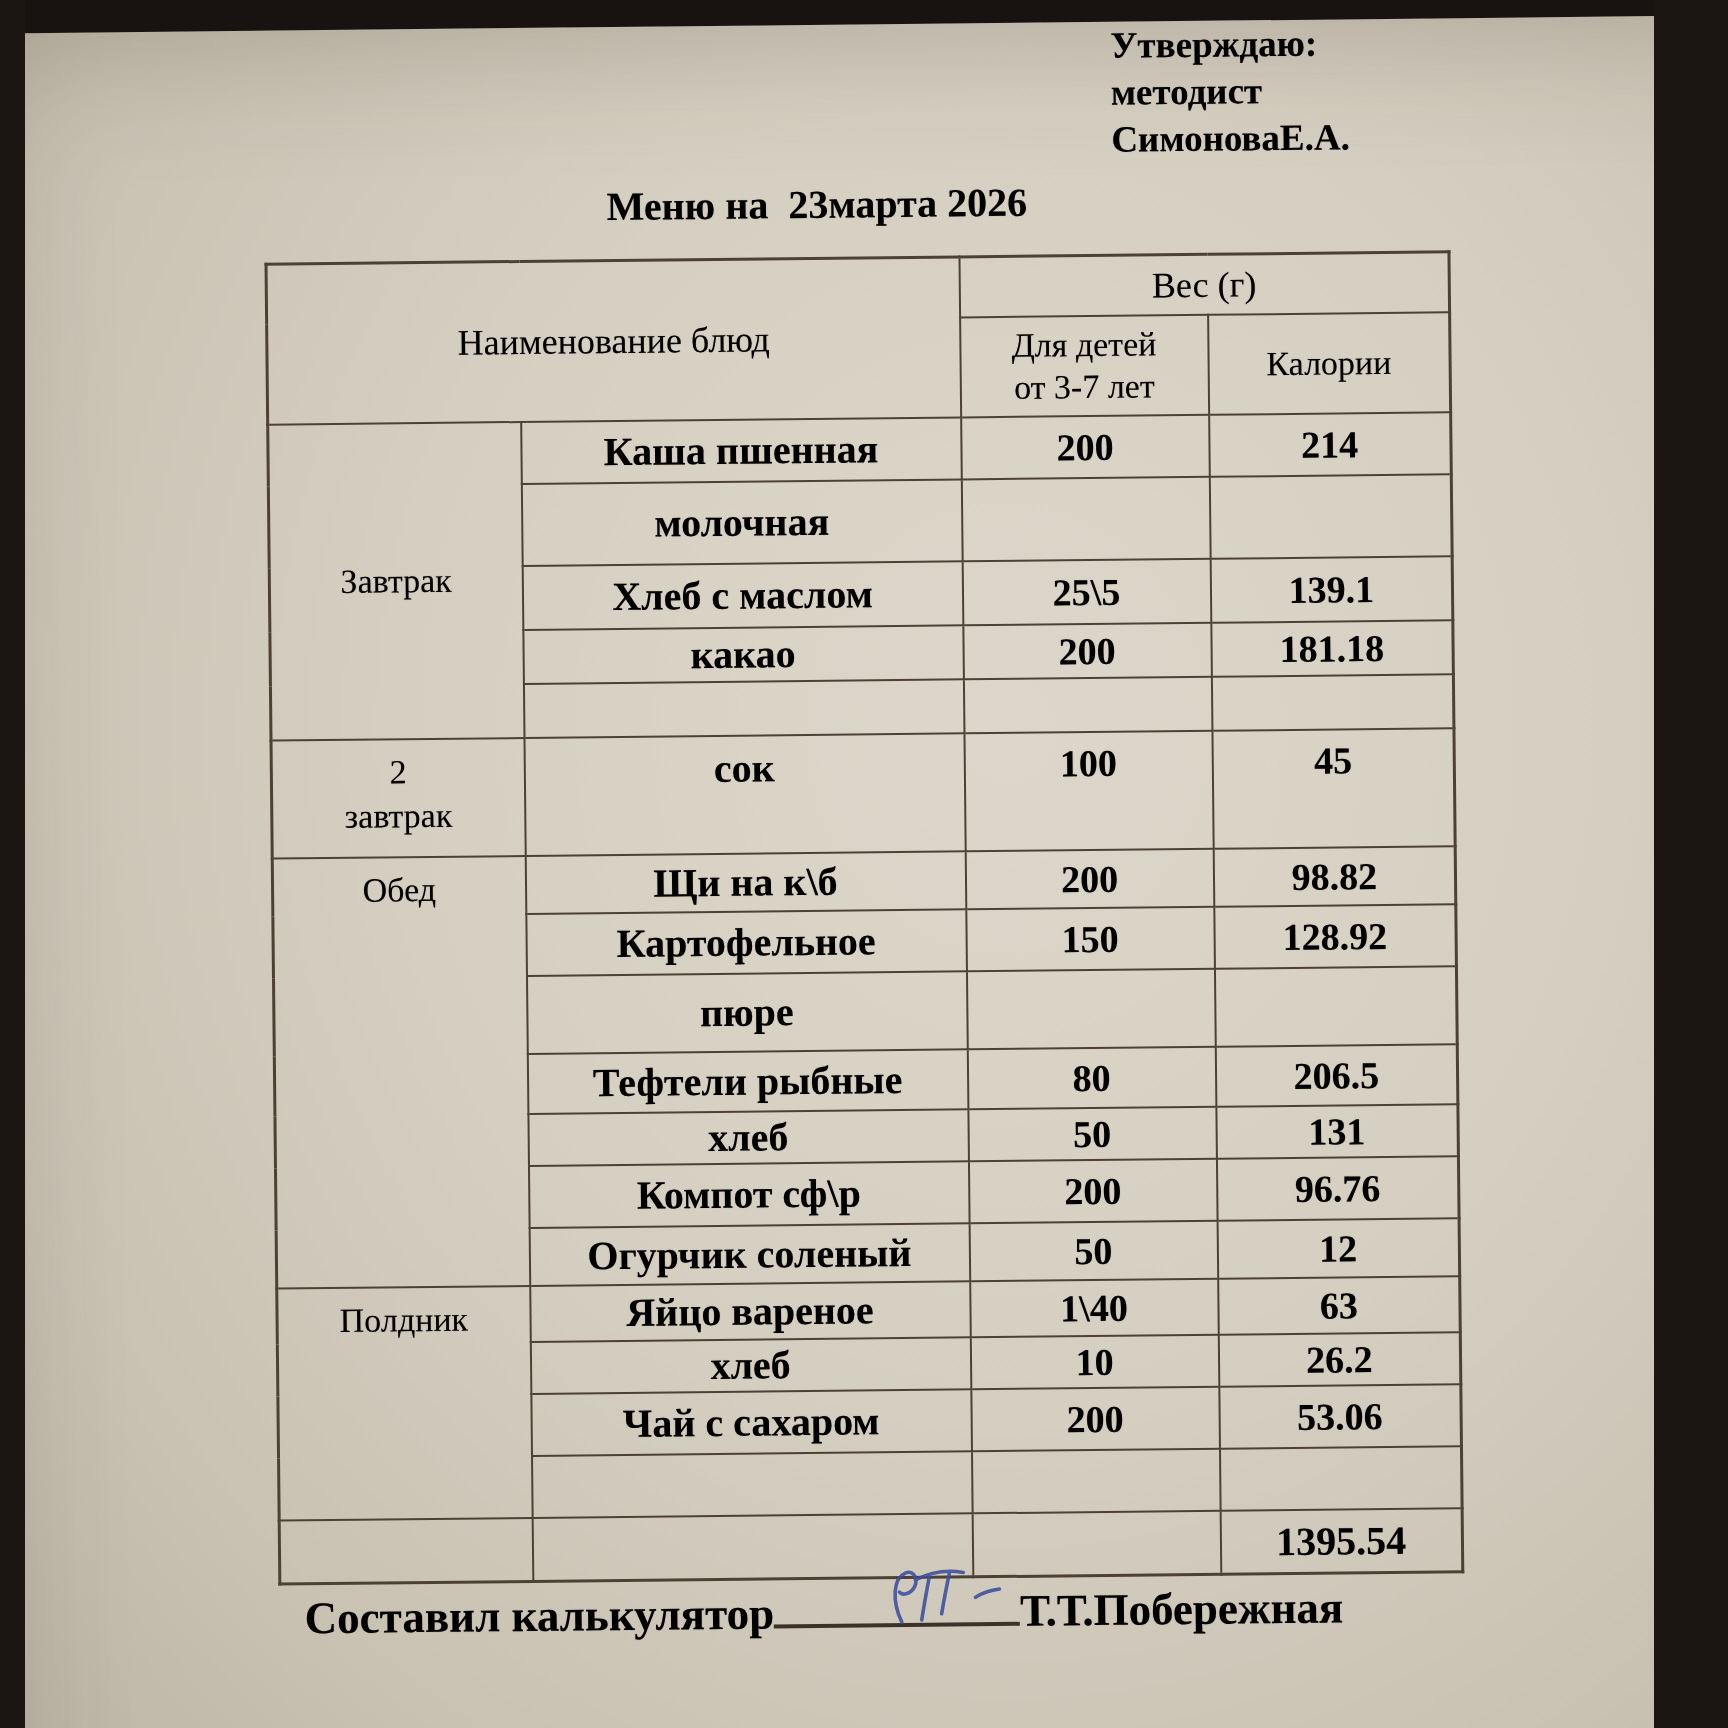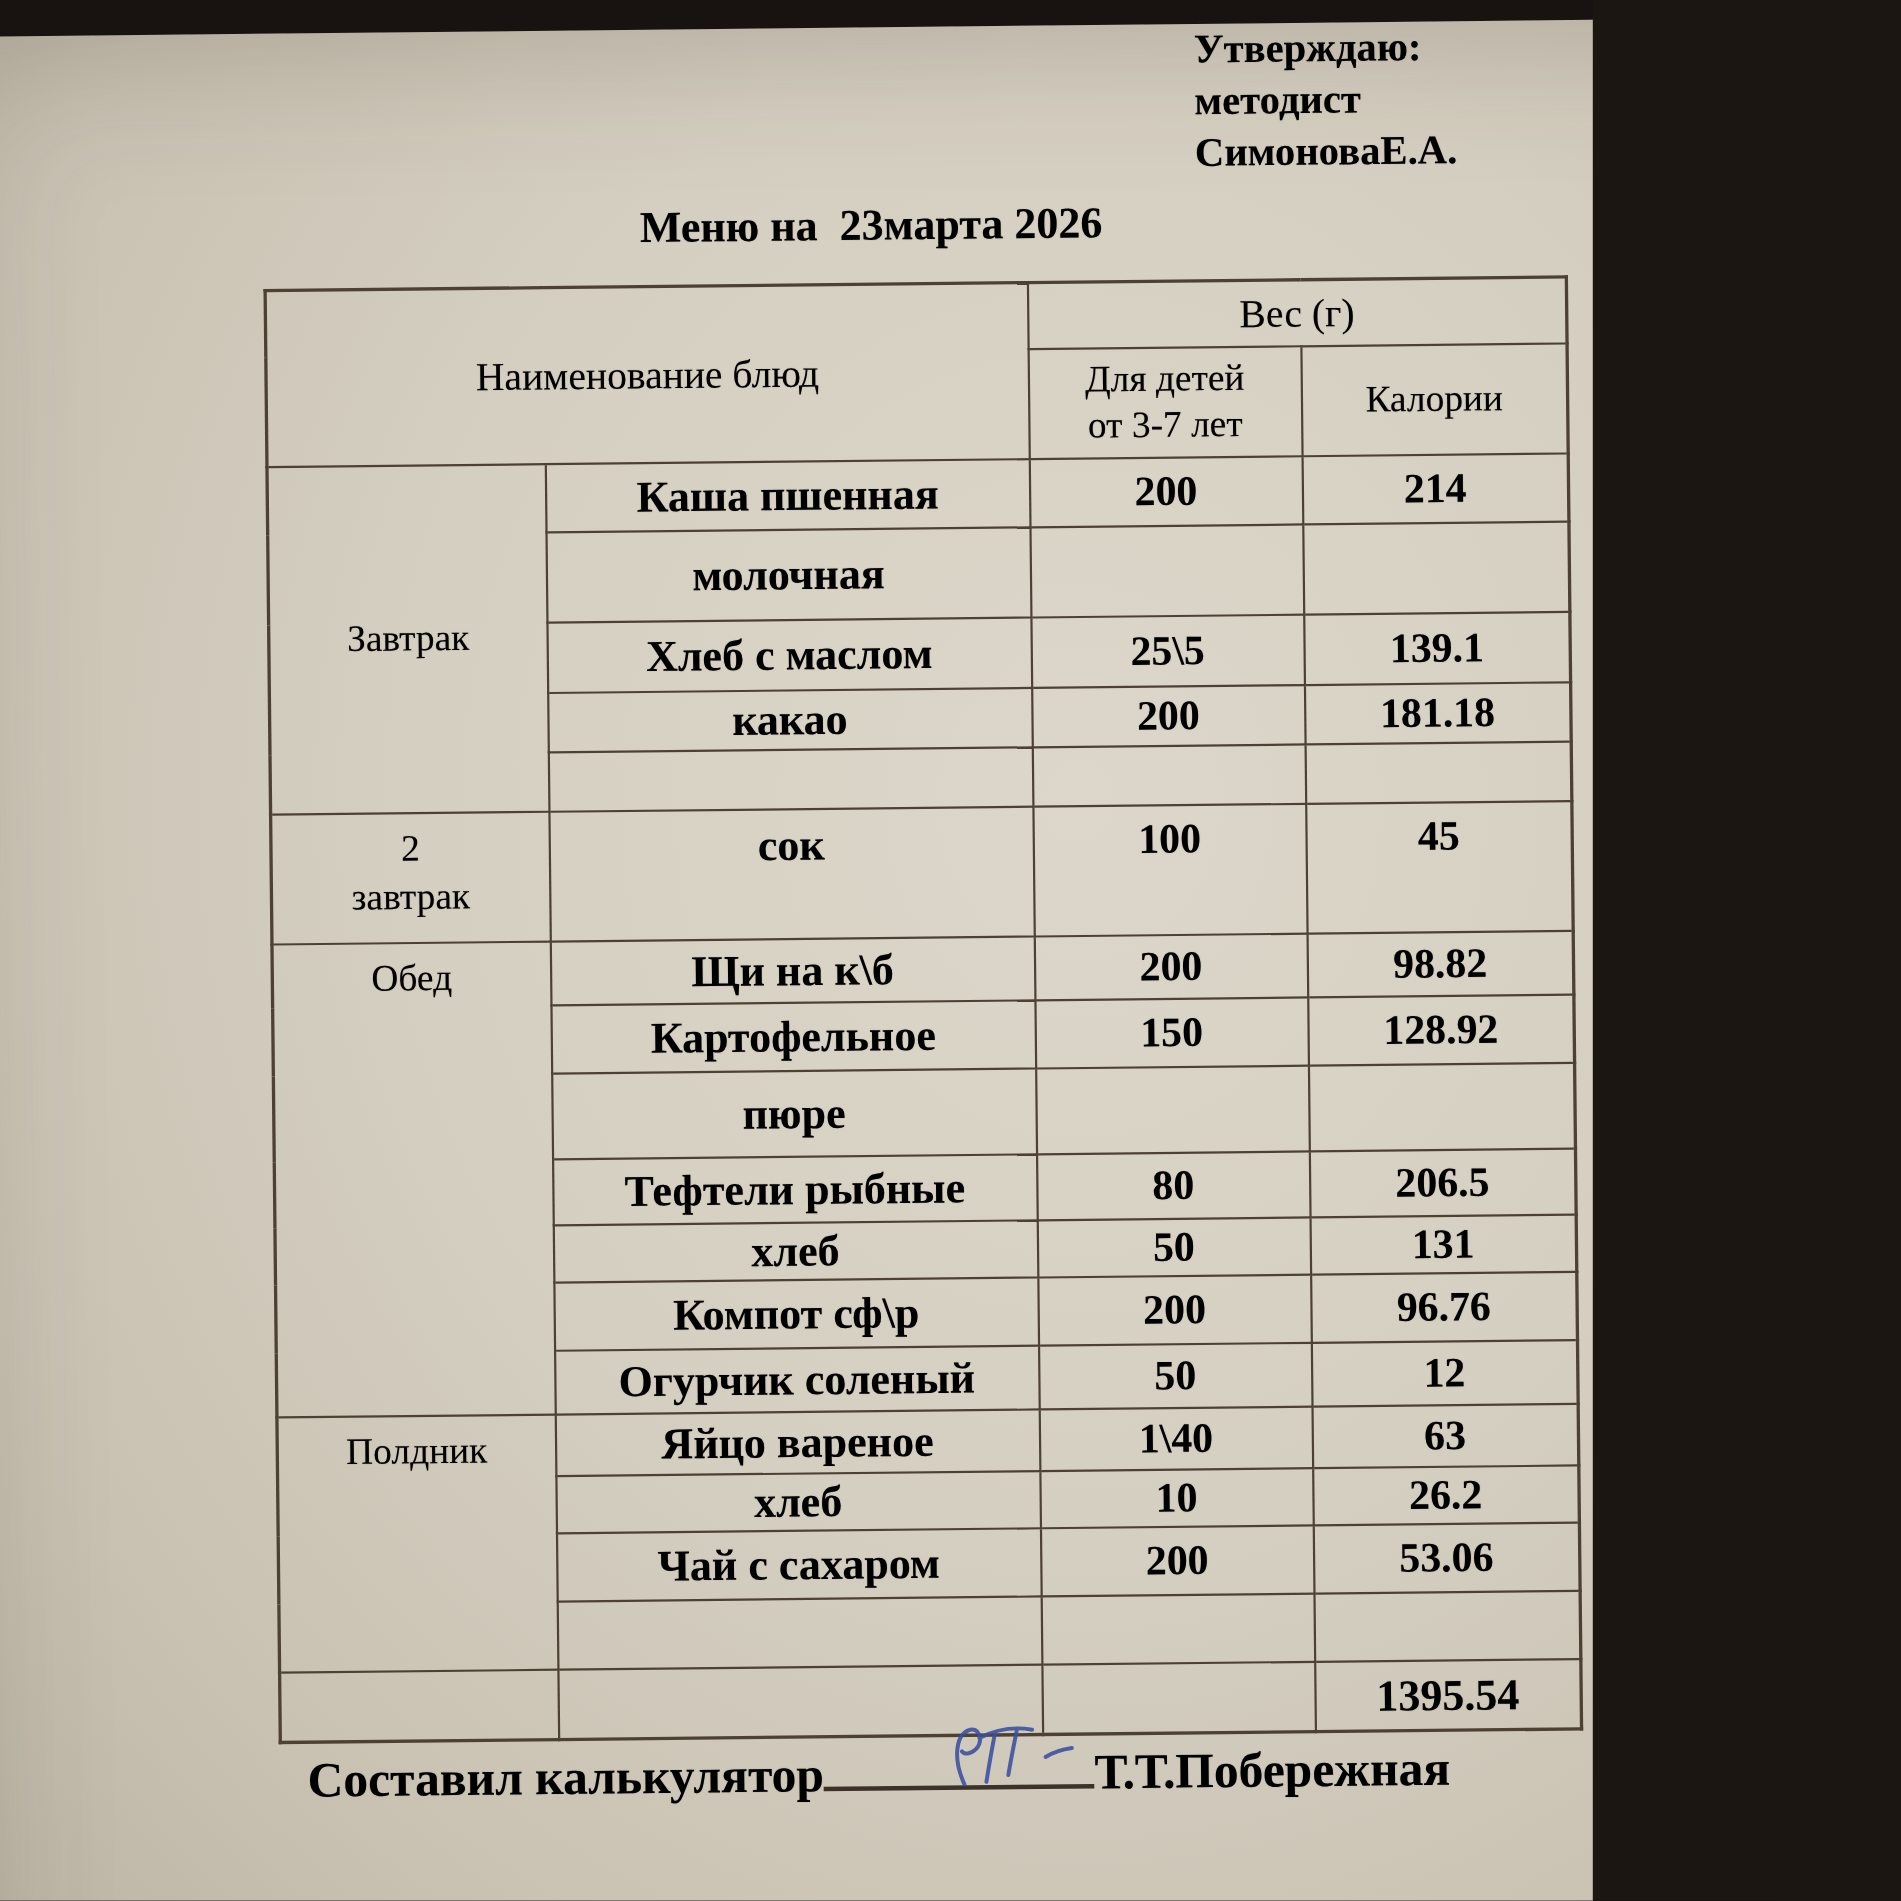--- a/index.html
+++ b/index.html
@@ -1,19 +1,19 @@
 <!DOCTYPE html>
 <html><head>
 <meta charset="utf-8">
 <style>
   * { margin:0; padding:0; box-sizing:border-box; }
   html,body { width:1728px; height:1728px; overflow:hidden; }
   body { background:#1b1critical; background:#1b1611; font-family:"Liberation Serif","DejaVu Serif",serif; }
 
-  .photo { position:relative; width:1448px; height:1728px; background:#181310; overflow:hidden; }
+  .photo { position:relative; width:1629px; height:1728px; background:#181310; overflow:hidden;margin-left:25px; }
 
   
   .paper {
     position:absolute; left:-60px; top:16px; width:1880px; height:1860px;
     transform:rotate(-0.6deg); transform-origin:1700px 0px;
     background:
       radial-gradient(ellipse at 55% 38%, #ddd7cb 0%, #d5cfc1 42%, #c9c2b3 72%, #b7b0a0 100%);
     box-shadow: inset 0 0 140px rgba(60,48,34,.28);
   }
   

